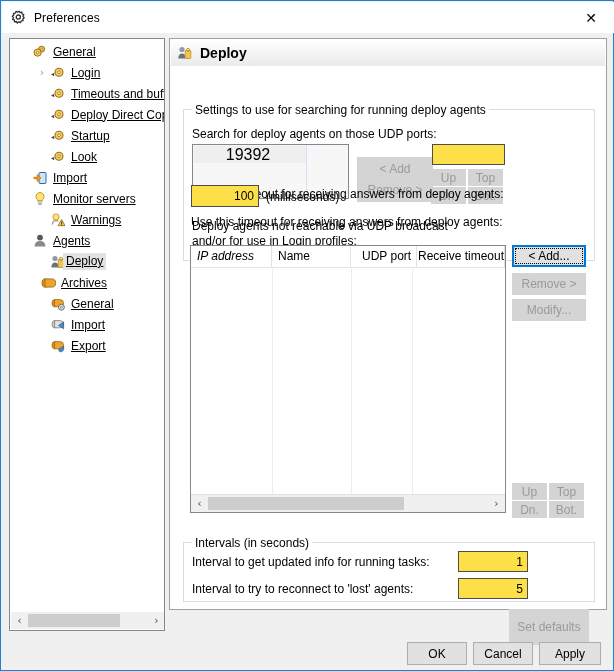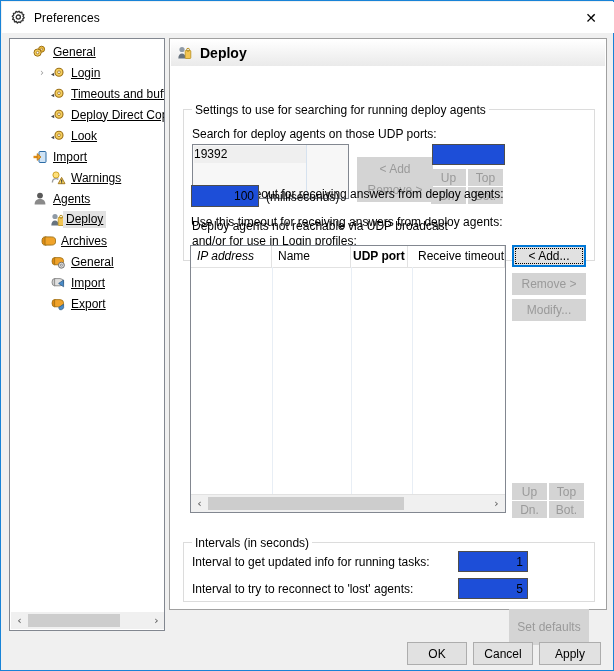--- a/index.html
+++ b/index.html
@@ -181,25 +181,25 @@
     position: absolute;
     top: 0; bottom: 0;
     width: 1px;
     background: #d6e2ef;
   }
   .portlist-row {
     position: absolute;
     left: 1px; top: 1px;
     width: 112px; height: 17px;
     background: #efefef;
-    text-align: left;
+    text-align: center;
     padding-right: 4px;
     box-sizing: border-box;
     line-height: 17px;
-    font-size: 12px;
+    font-size: 16px;
   }
   
   .btn {
     position: absolute;
     box-sizing: border-box;
     background: #d4d4d4;
     border: none;
     font-family: "Liberation Sans", sans-serif;
     font-size: 12px;
     color: #9a9a9a;
@@ -222,21 +222,21 @@
   .btn.dlg {
     background: #e1e1e1;
     border: 1px solid #adadad;
     color: #000;
   }
   
   .tinput {
     position: absolute;
     box-sizing: border-box;
     border: 1px solid #4d4d4d;
-    background: #1d4ed8;
+    background: #fde047;
     font-family: "Liberation Sans", sans-serif;
     font-size: 12px;
     text-align: right;
     padding: 0 4px;
     line-height: 19px;
     color: #000;
     outline: none;
   }
   
   .table {
@@ -337,30 +337,48 @@
           </svg>
           <span class="tree-label">Deploy Direct Copy</span>
         </div>
         <div class="tree-item" style="padding-left: 24px;">
           <span class="expander"></span>
           <svg class="ic" viewBox="0 0 16 16">
             <path d="M1 9.5 L4.2 7.8 L4.2 11.2 Z" fill="#4a4a4a"></path>
             <circle cx="9" cy="7.2" r="4" fill="#f5cf5e" stroke="#9c6f15" stroke-width="1.1"></circle>
             <circle cx="9" cy="7.2" r="1.4" fill="#fff" stroke="#9c6f15" stroke-width=".8"></circle>
           </svg>
+          <span class="tree-label">Startup</span>
+        </div>
+        <div class="tree-item" style="padding-left: 24px;">
+          <span class="expander"></span>
+          <svg class="ic" viewBox="0 0 16 16">
+            <path d="M1 9.5 L4.2 7.8 L4.2 11.2 Z" fill="#4a4a4a"></path>
+            <circle cx="9" cy="7.2" r="4" fill="#f5cf5e" stroke="#9c6f15" stroke-width="1.1"></circle>
+            <circle cx="9" cy="7.2" r="1.4" fill="#fff" stroke="#9c6f15" stroke-width=".8"></circle>
+          </svg>
           <span class="tree-label">Look</span>
         </div>
         <div class="tree-item" style="padding-left: 6px;">
           <span class="expander"></span>
           <svg class="ic" viewBox="0 0 16 16">
             <rect x="7" y="2.5" width="7" height="11" rx="1" fill="#cfe3f5" stroke="#2c6ca6" stroke-width="1"></rect>
             <path d="M1.5 8 L7.5 8" stroke="#e08b12" stroke-width="2.4"></path>
             <path d="M5.2 4.6 L9 8 L5.2 11.4 Z" fill="#f0a32a" stroke="#b06b08" stroke-width=".7"></path>
           </svg>
           <span class="tree-label">Import</span>
+        </div>
+        <div class="tree-item" style="padding-left: 6px;">
+          <span class="expander"></span>
+          <svg class="ic" viewBox="0 0 16 16">
+            <path d="M8 1.6 C10.5 1.6 12 3.4 12 5.5 C12 7.3 10.7 8.2 10.4 9.6 L5.6 9.6 C5.3 8.2 4 7.3 4 5.5 C4 3.4 5.5 1.6 8 1.6 Z" fill="#ffe07a" stroke="#c79a18" stroke-width="1"></path>
+            <rect x="5.7" y="10.3" width="4.6" height="1.5" fill="#b9b9b9"></rect>
+            <rect x="6.2" y="12.3" width="3.6" height="1.5" fill="#9c9c9c"></rect>
+          </svg>
+          <span class="tree-label">Monitor servers</span>
         </div>
         <div class="tree-item" style="padding-left: 24px;">
           <span class="expander"></span>
           <svg class="ic" viewBox="0 0 16 16">
             <circle cx="6" cy="5" r="3.1" fill="#ffe07a" stroke="#c79a18" stroke-width=".9"></circle>
             <path d="M2.4 12.6 C2.4 9.7 3.9 8.6 6 8.6 C7 8.6 7.8 8.9 8.4 9.4" fill="none" stroke="#9a9a9a" stroke-width="1.4"></path>
             <path d="M11.6 7.4 L15 13.7 L8.2 13.7 Z" fill="#f5d35e" stroke="#9c6f15" stroke-width=".9"></path>
             <rect x="11.1" y="9.6" width="1.1" height="2.3" fill="#3a3a3a"></rect>
             <rect x="11.1" y="12.3" width="1.1" height="1" fill="#3a3a3a"></rect>
           </svg>
@@ -465,21 +483,21 @@
 
     <div class="static-text" style="left:22px; top:148px;">Use this timeout for receiving answers from deploy agents:</div>
 
     <div class="static-text" style="left:22px; top:180px;">Deploy agents not reachable via UDP broadcast</div>
     <div class="static-text" style="left:22px; top:195px;">and/or for use in Login profiles:</div>
 
     <div class="table" style="left:20px; top:206px; width:316px; height:268px;">
       <div class="table-head" id="table-head">
           <div class="th" style="left: 0px; width: 81px; font-style: italic;">IP address</div>
           <div class="th" style="left: 81px; width: 79px;">Name</div>
-          <div class="th" style="left: 156px; width: 61px; font-weight: bold;">UDP port</div>
+          <div class="th" style="left: 165px; width: 61px;">UDP port</div>
           <div class="th" style="left: 221px; width: 93px;">Receive timeout (in</div>
         </div>
       <div class="grid-col" style="left:81px; bottom:18px;"></div>
       <div class="grid-col" style="left:160px; bottom:18px;"></div>
       <div class="grid-col" style="left:221px; bottom:18px;"></div>
       <div class="table-hscroll">
         <div class="sb-arrow">‹</div>
         <div class="sb-track">
           <div class="sb-thumb" style="left:0px;width:196px;"></div>
         </div>

